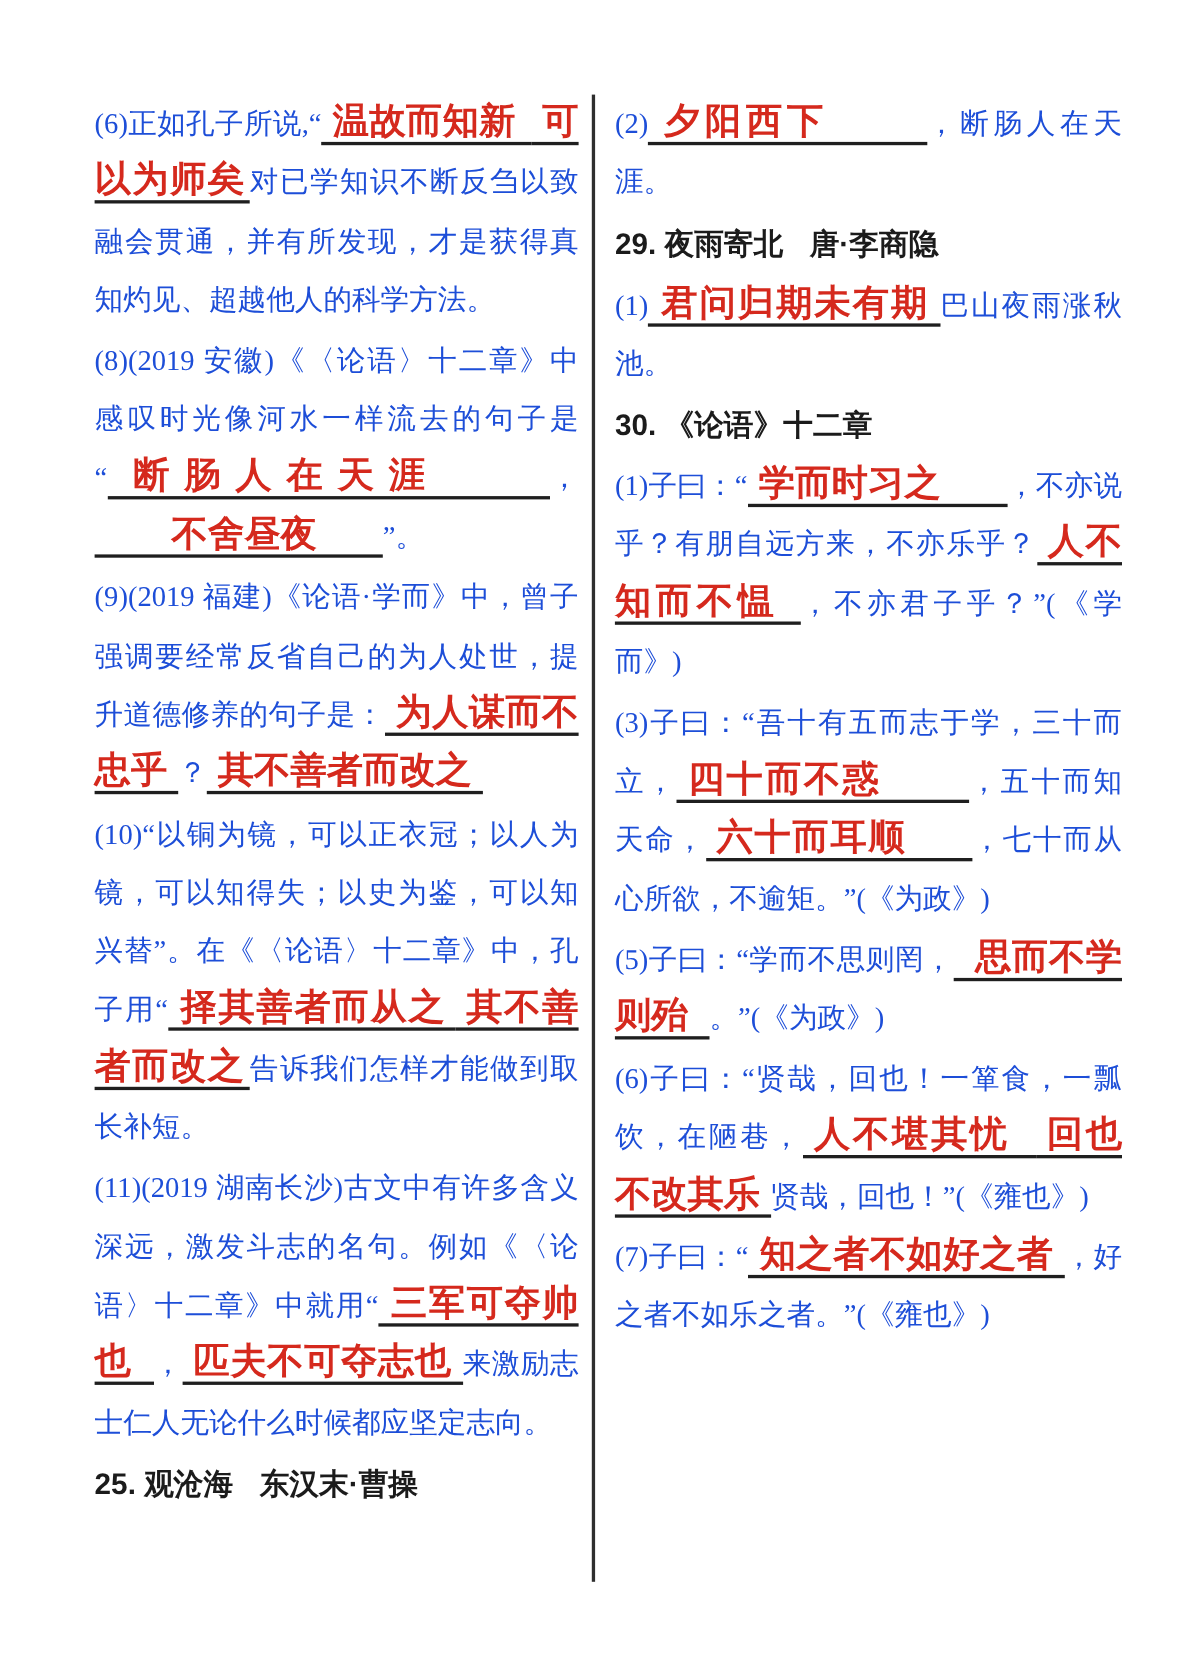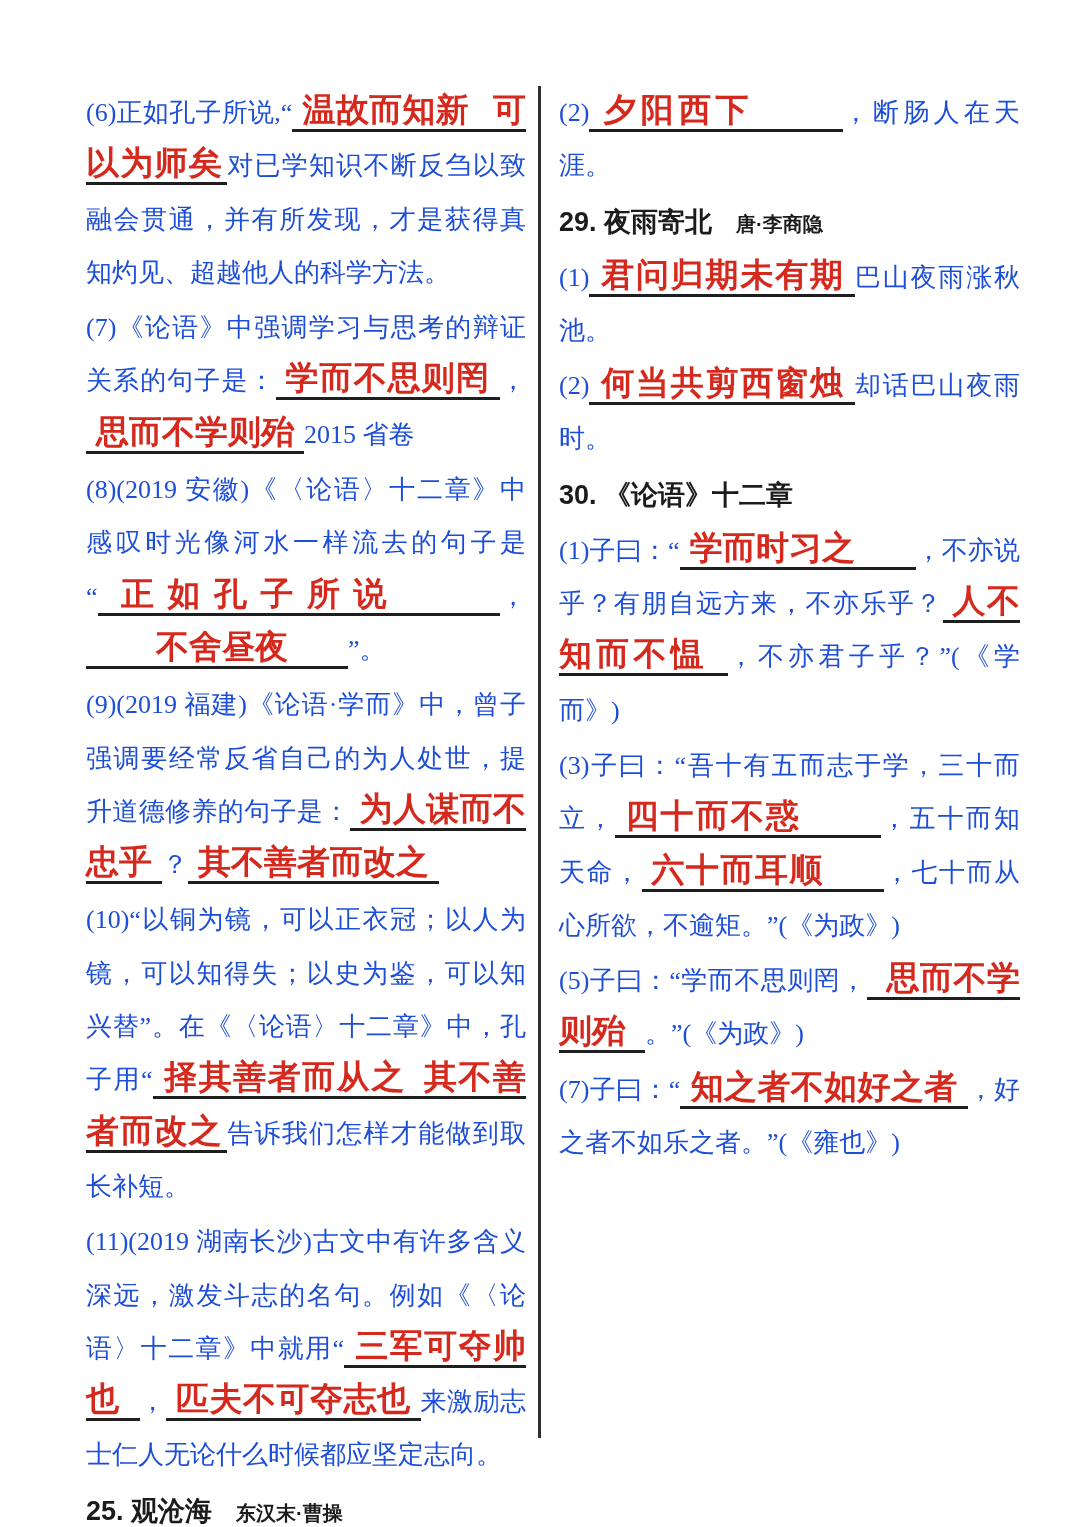--- a/index.html
+++ b/index.html
@@ -17,49 +17,48 @@
   .divider{width:3px;height:1352px;background:#2e2e2e;flex:none;}
   .col-right{flex:1;padding-left:18px;min-width:0;}
   .para{
     font-size:26px;line-height:2.05;margin:0 0 2px 0;
     text-align:justify;word-break:break-all;
   }
   .heading{
     font-size:27px;font-weight:bold;line-height:2.0;margin:2px 0;
     font-family:"Liberation Sans", sans-serif;
   }
-  .heading .author{font-size:20px;margin-left:24px;}
+  .heading .author{font-size:27px;margin-left:24px;}
   .txt{color:#1d4ed8;}
   .ans{
     font-family:Liberation Sans, sans-serif;
     font-weight:bold;
     color:var(--answer-color,#d5291d);
     font-size:33px;line-height:1.05;
     border-bottom:3px solid #1f1f1f;
     padding:0 10px 1px 10px;
   }
 </style>
 </head>
 <body>
 
 <div class="page">
   <div class="col col-left">
       <div class="para"><span class="txt">(6)正如孔子所说,“</span><span class="ans" style="padding-right: 14px;">温故而知新</span><span class="ans" style="padding-right: 4px;">可以为师矣</span><span class="txt">对已学知识不断反刍以致融会贯通，并有所发现，才是获得真知灼见、超越他人的科学方法。</span></div>
-      <div class="para"><span class="txt">(7)《论语》中强调学习与思考的辩证关系的句子是：</span><span class="ans">学而不思则罔</span><span class="txt">，</span><span class="ans">思而不学则殆</span><span class="txt">2015 省卷</span></div>
-      <div class="para"><span class="txt">(8)(2019 安徽)《〈论语〉十二章》中感叹时光像河水一样流去的句子是“</span><span class="ans" style="padding-right: 100px;">正如孔子所说</span><span class="txt">，</span><span class="ans" style="padding-left: 70px; padding-right: 60px;">不舍昼夜</span><span class="txt">”。</span></div>
+      <div class="para"><span class="txt">(8)(2019 安徽)《〈论语〉十二章》中感叹时光像河水一样流去的句子是“</span><span class="ans" style="padding-right: 100px;">断肠人在天涯</span><span class="txt">，</span><span class="ans" style="padding-left: 70px; padding-right: 60px;">不舍昼夜</span><span class="txt">”。</span></div>
       <div class="para"><span class="txt">(9)(2019 福建)《论语·学而》中，曾子强调要经常反省自己的为人处世，提升道德修养的句子是：</span><span class="ans">为人谋而不忠乎</span><span class="txt">？</span><span class="ans">其不善者而改之</span></div>
       <div class="para"><span class="txt">(10)“以铜为镜，可以正衣冠；以人为镜，可以知得失；以史为鉴，可以知兴替”。在《〈论语〉十二章》中，孔子用“</span><span class="ans" style="padding-right: 8px;">择其善者而从之</span><span class="ans" style="padding-right: 4px;">其不善者而改之</span><span class="txt">告诉我们怎样才能做到取长补短。</span></div>
       <div class="para"><span class="txt">(11)(2019 湖南长沙)古文中有许多含义深远，激发斗志的名句。例如《〈论语〉十二章》中就用“</span><span class="ans" style="padding-right: 20px;">三军可夺帅也</span><span class="txt">，</span><span class="ans">匹夫不可夺志也</span><span class="txt">来激励志士仁人无论什么时候都应坚定志向。</span></div>
       <div class="heading"><span>25. 观沧海</span><span class="author">东汉末·曹操</span></div>
     </div>
   <div class="divider" style="background: rgb(46, 46, 46);"></div>
   <div class="col col-right">
       <div class="para"><span class="txt">(2)</span><span class="ans" style="padding-right: 90px;">夕阳西下</span><span class="txt">，断肠人在天涯。</span></div>
       <div class="heading"><span>29. 夜雨寄北</span><span class="author">唐·李商隐</span></div>
       <div class="para"><span class="txt">(1)</span><span class="ans">君问归期未有期</span><span class="txt">巴山夜雨涨秋池。</span></div>
-      <div class="para"><span class="txt">(2)</span><span class="ans">何当共剪西窗烛</span><span class="txt">却话巴山夜雨时。</span></div>
       <div class="heading"><span>30. 《论语》十二章</span></div>
       <div class="para"><span class="txt">(1)子曰：“</span><span class="ans" style="padding-right: 60px;">学而时习之</span><span class="txt">，不亦说乎？有朋自远方来，不亦乐乎？</span><span class="ans" style="padding-right: 20px;">人不知而不愠</span><span class="txt">，不亦君子乎？”(《学而》)</span></div>
       <div class="para"><span class="txt">(3)子曰：“吾十有五而志于学，三十而立，</span><span class="ans" style="padding-right: 80px;">四十而不惑</span><span class="txt">，五十而知天命，</span><span class="ans" style="padding-right: 60px;">六十而耳顺</span><span class="txt">，七十而从心所欲，不逾矩。”(《为政》)</span></div>
       <div class="para"><span class="txt">(5)子曰：“学而不思则罔，</span><span class="ans" style="padding-left: 20px; padding-right: 20px;">思而不学则殆</span><span class="txt">。”(《为政》)</span></div>
+      <div class="para"><span class="txt">(6)子曰：“贤哉，回也！一箪食，一瓢饮，在陋巷，</span><span class="ans" style="padding-right: 24px;">人不堪其忧</span><span class="ans">回也不改其乐</span><span class="txt">贤哉，回也！”(《雍也》)</span></div>
       <div class="para"><span class="txt">(7)子曰：“</span><span class="ans">知之者不如好之者</span><span class="txt">，好之者不如乐之者。”(《雍也》)</span></div>
     </div>
 </div>
 
 </body></html>

